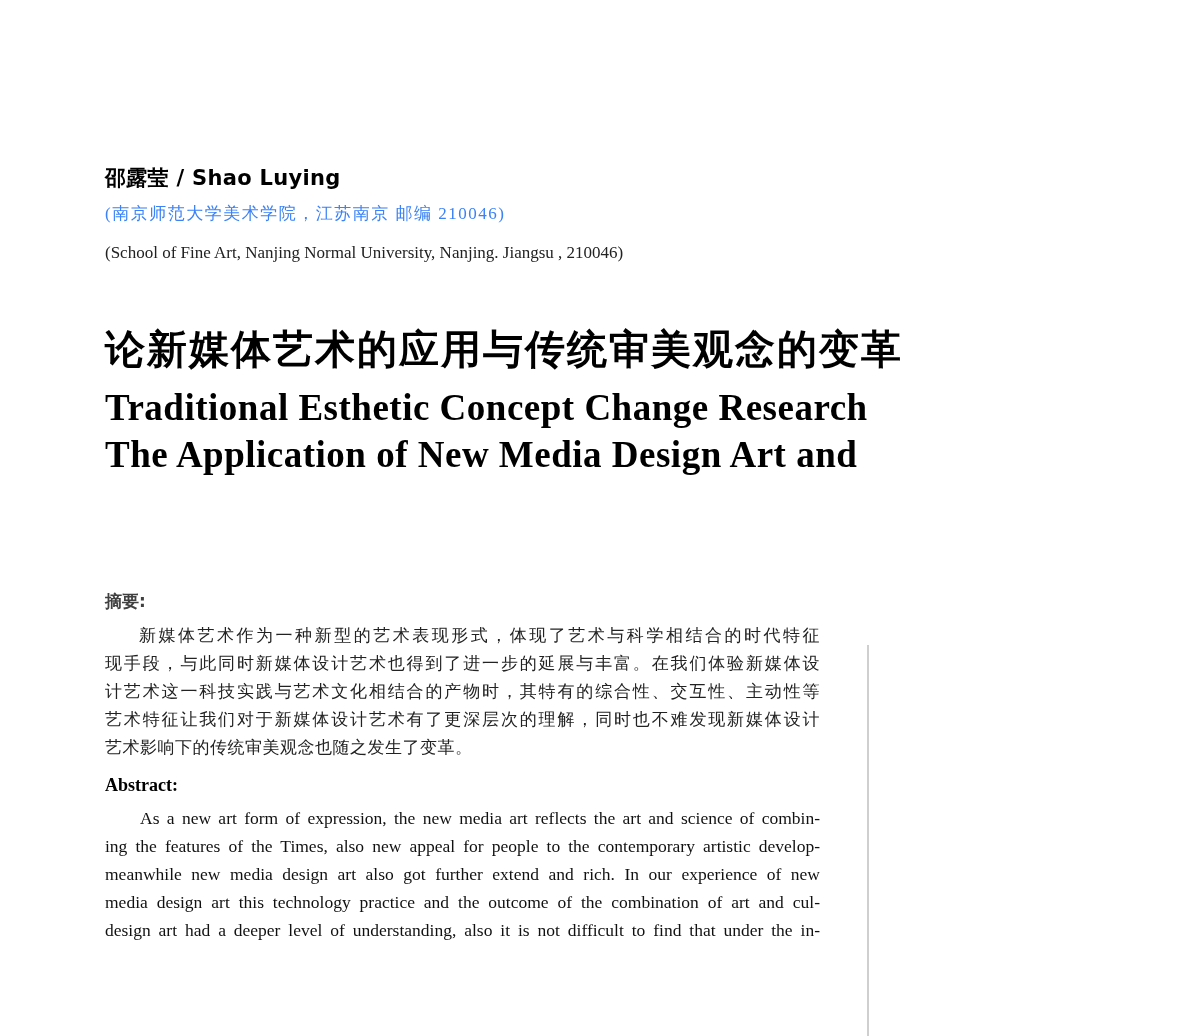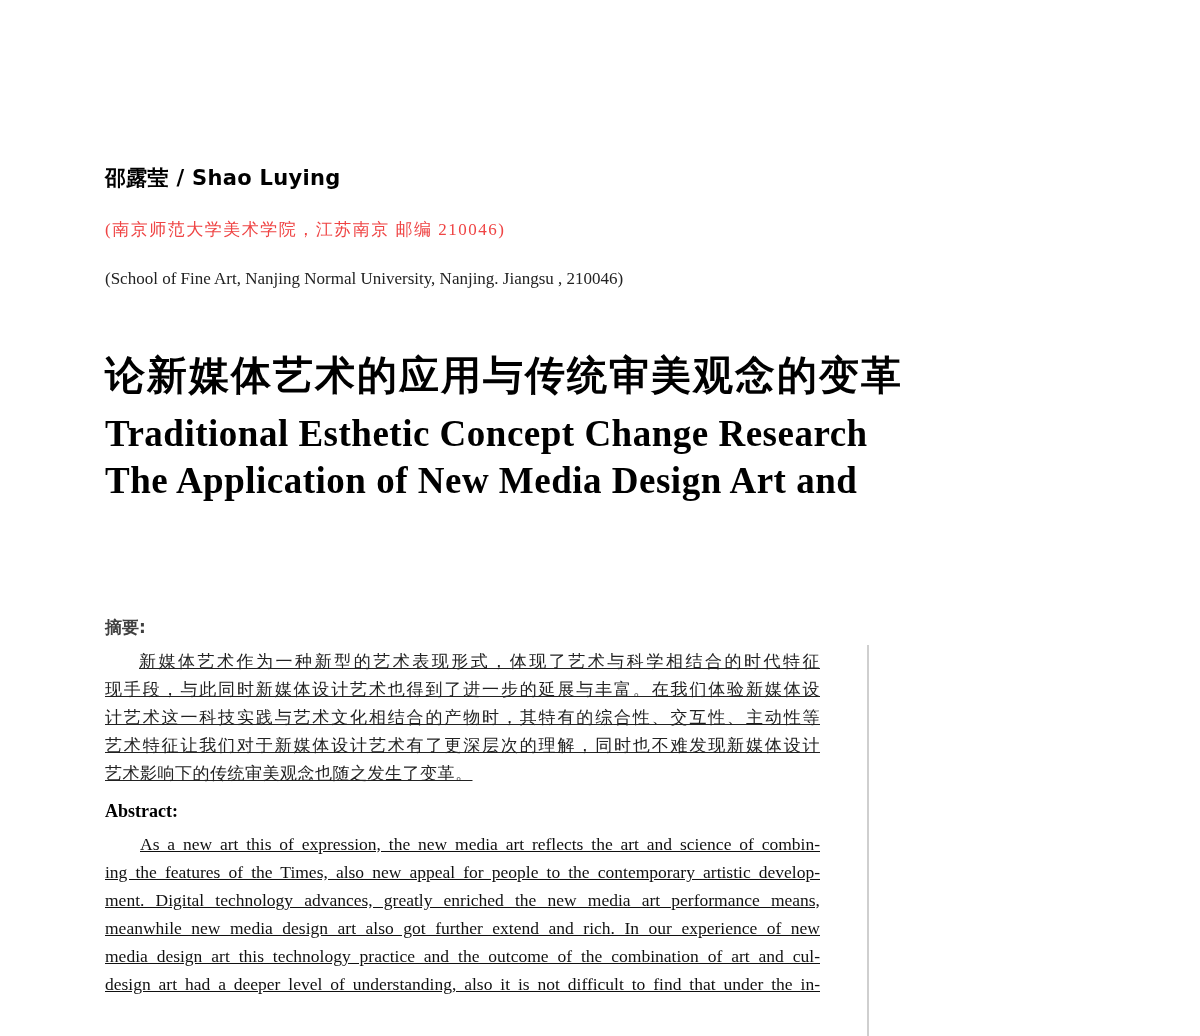--- a/index.html
+++ b/index.html
@@ -24,27 +24,27 @@
   }
   .author {
     margin-top: 164px;
     font-family: "DejaVu Sans", "Liberation Sans", sans-serif;
     font-weight: bold;
     font-size: 21px;
     color: #000;
     letter-spacing: 0.3px;
   }
   .affil-cn {
-    margin-top: 26px;
+    margin-top: 10px;
     font-size: 17px;
-    color: #ef4444;
+    color: #3b82f6;
     letter-spacing: 1.5px;
   }
   .affil-en {
-    margin-top: 28px;
+    margin-top: 18px;
     font-size: 17px;
     color: #222;
   }
   .title-cn {
     margin-top: 62px;
     font-family: "DejaVu Sans", "Liberation Sans", sans-serif;
     font-weight: 900;
     font-size: 40px;
     line-height: 48px;
     letter-spacing: 2px;
@@ -59,21 +59,21 @@
     color: #000;
   }
   .abs-label-cn {
     margin-top: 112px;
     font-family: "DejaVu Sans", "Liberation Sans", sans-serif;
     font-weight: bold;
     font-size: 17px;
     color: #404040;
   }
   .para { width: 715px; }
-  .para .line { text-align: justify; text-align-last: justify; text-decoration: underline; }
+  .para .line { text-align: justify; text-align-last: justify; }
   .para .line:first-child { text-indent: 2em; }
   .para.cn {
     margin-top: 9px;
     font-size: 17px;
     line-height: 28px;
     letter-spacing: 0.5px;
     color: #222;
   }
   .para.cn .line:last-child { text-align: right; text-align-last: left; }
   .abs-label-en {
@@ -120,23 +120,22 @@
         <div class="line">新媒体艺术作为一种新型的艺术表现形式，体现了艺术与科学相结合的时代特征</div>
         <div class="line">现手段，与此同时新媒体设计艺术也得到了进一步的延展与丰富。在我们体验新媒体设</div>
         <div class="line">计艺术这一科技实践与艺术文化相结合的产物时，其特有的综合性、交互性、主动性等</div>
         <div class="line">艺术特征让我们对于新媒体设计艺术有了更深层次的理解，同时也不难发现新媒体设计</div>
         <div class="line">艺术影响下的传统审美观念也随之发生了变革。</div>
       </div>
 
     <div class="abs-label-en">Abstract:</div>
 
     <div class="para en">
-        <div class="line">As a new art this of expression, the new media art reflects the art and science of combin-</div>
+        <div class="line">As a new art form of expression, the new media art reflects the art and science of combin-</div>
         <div class="line">ing the features of the Times, also new appeal for people to the contemporary artistic develop-</div>
-        <div class="line">ment. Digital technology advances, greatly enriched the new media art performance means,</div>
         <div class="line">meanwhile new media design art also got further extend and rich. In our experience of new</div>
         <div class="line">media design art this technology practice and the outcome of the combination of art and cul-</div>
         <div class="line">design art had a deeper level of understanding, also it is not difficult to find that under the in-</div>
       </div>
 
   </div>
 
   <div class="scan-line"></div>
 </div>
 

